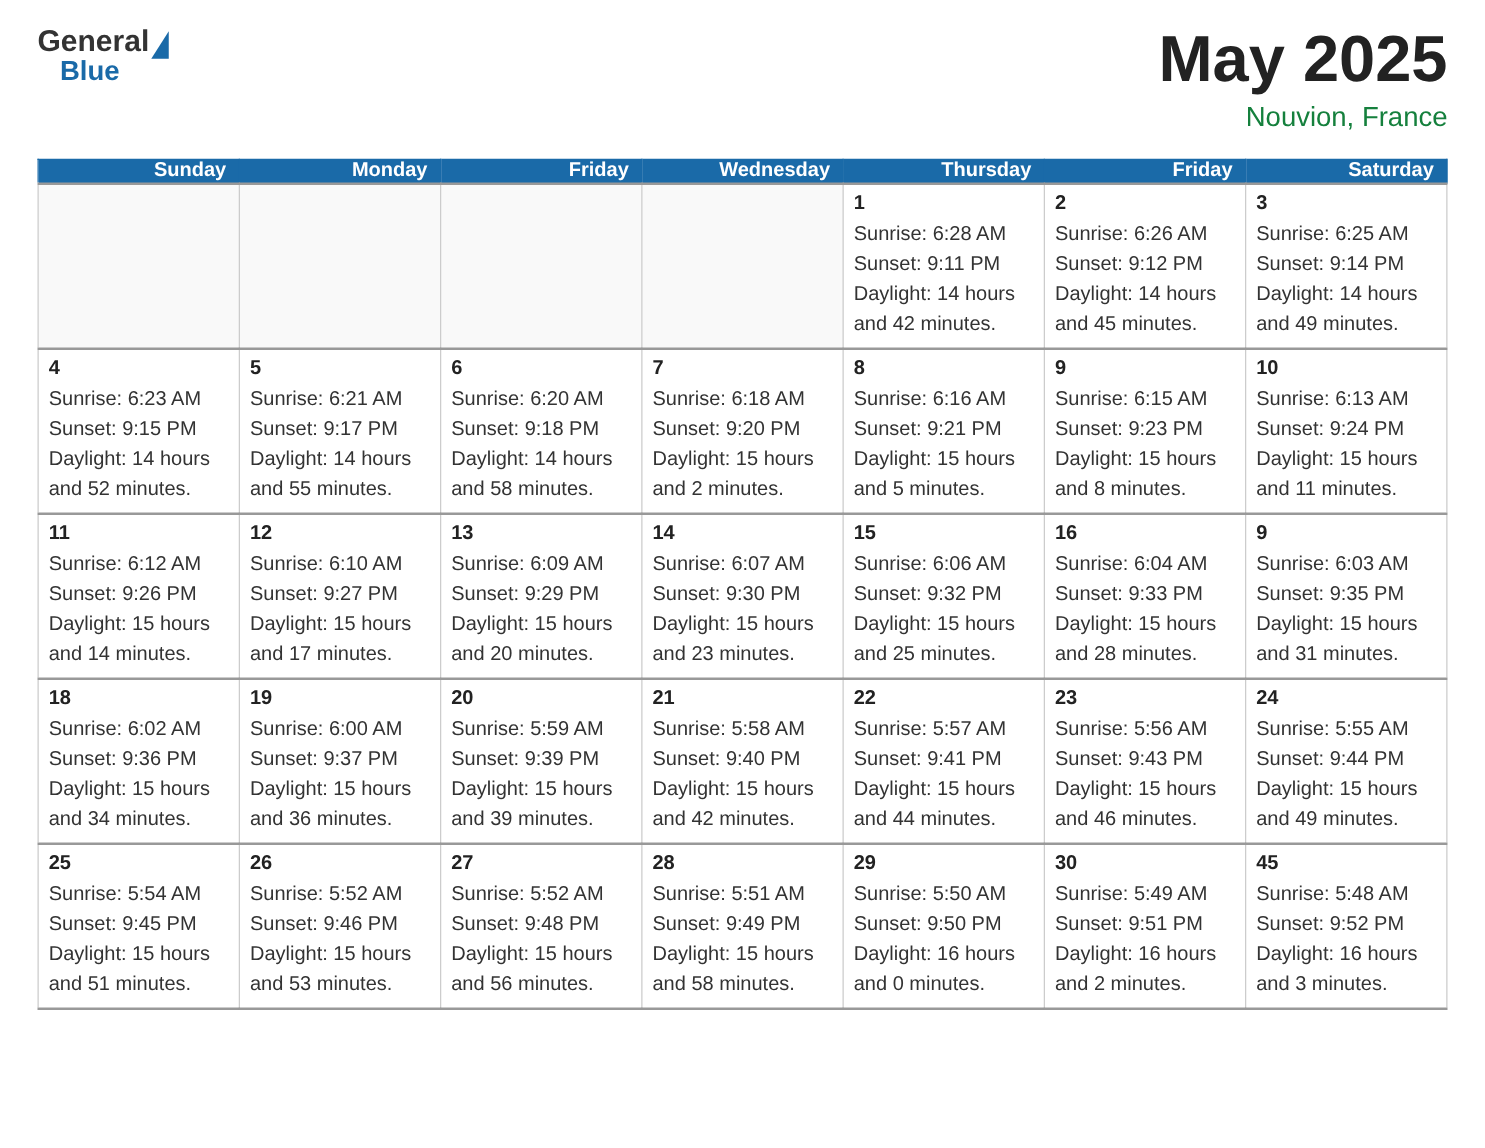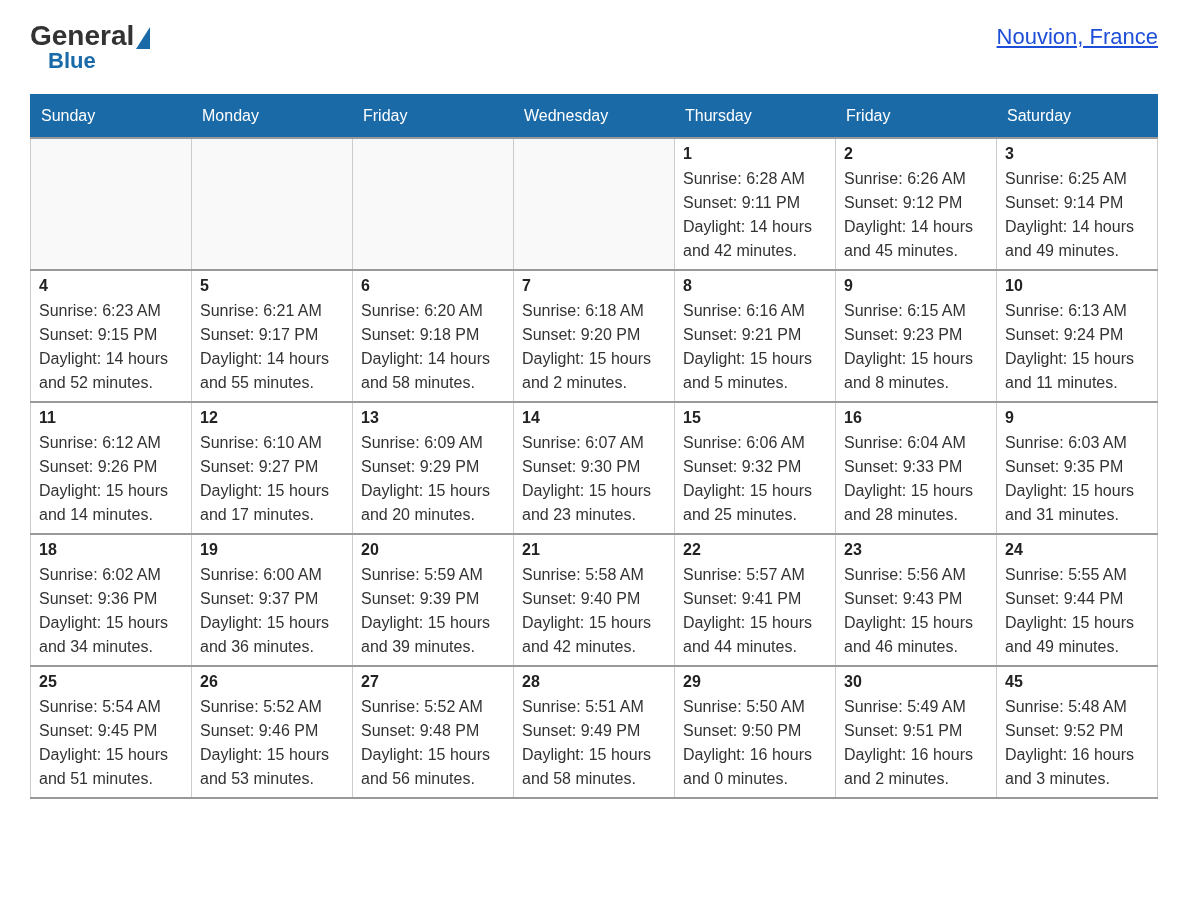--- a/index.html
+++ b/index.html
@@ -17,21 +17,21 @@
       margin-bottom: 20px;
     }
     .logo {
       display: flex;
       flex-direction: column;
       align-items: flex-start;
     }
     .logo-text {
       display: flex;
       align-items: center;
-      font-size: 28px;
+      font-size: 24px;
       font-weight: bold;
       color: #333;
     }
     .logo-general { color: #333; }
     .logo-triangle {
       width: 0;
       height: 0;
       border-left: 14px solid transparent;
       border-right: 0px solid transparent;
       border-bottom: 22px solid #1a6aa8;
@@ -49,35 +49,34 @@
       text-align: right;
     }
     .month-year {
       font-size: 52px;
       font-weight: bold;
       color: #222;
       line-height: 1.1;
     }
     .location {
       font-size: 22px;
-      color: #1d4ed8;
+      color: #15803d;
       margin-top: 4px;
-      text-decoration: underline;
     }
     .calendar {
       width: 100%;
       border-collapse: collapse;
     }
     .calendar th {
       background: #1a6aa8;
       color: #fff;
       font-size: 16px;
-      font-weight: normal;
-      padding: 12px 10px;
-      text-align: left;
+      font-weight: bold;
+      padding: 0 10px;
+      text-align: right;
       border: 1px solid #1a6aa8;
     }
     .calendar td {
       border: 1px solid #ccc;
       vertical-align: top;
       padding: 6px 8px;
       width: calc(100% / 7);
       min-height: 90px;
     }
     .day-number {
@@ -101,20 +100,21 @@
 
 <div class="header">
   <div class="logo">
     <div class="logo-text">
       <span class="logo-general">General</span>
       <div class="logo-triangle"></div>
     </div>
     <div class="logo-underline">Blue</div>
   </div>
   <div class="title-section">
+    <div class="month-year">May 2025</div>
     <div class="location">Nouvion, France</div>
   </div>
 </div>
 
 <table class="calendar">
   <thead>
     <tr>
       <th>Sunday</th>
       <th>Monday</th>
       <th>Friday</th>

